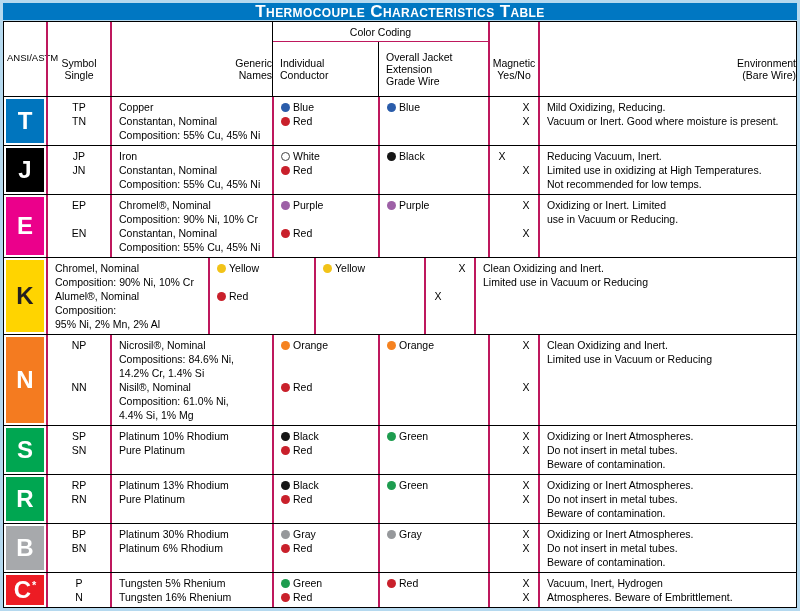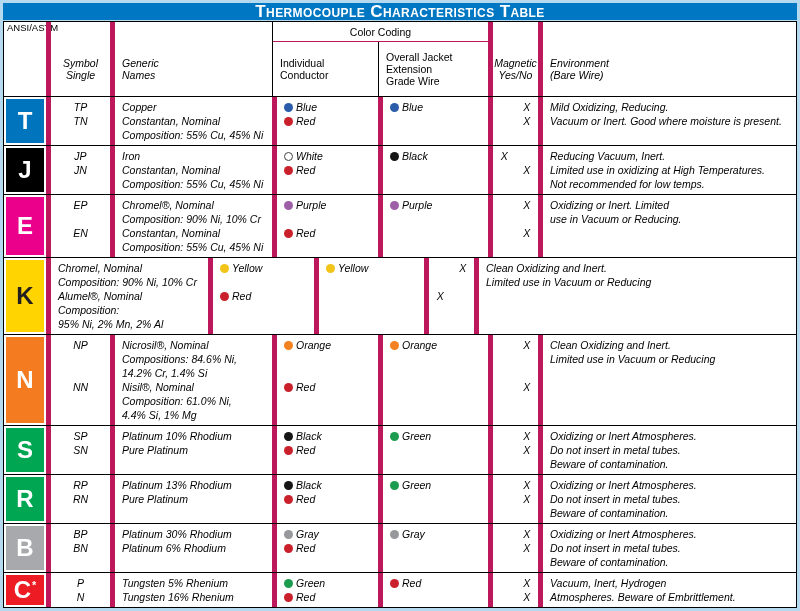--- a/index.html
+++ b/index.html
@@ -19,27 +19,27 @@
   }
   .table{border:1px solid #000;background:#fff;width:794px;box-sizing:border-box;}
   
   .c-type{width:42px;flex:0 0 42px;}
   .c-sym{width:64px;flex:0 0 64px;}
   .c-name{width:162px;flex:0 0 162px;}
   .c-cond{width:106px;flex:0 0 106px;}
   .c-jack{width:110px;flex:0 0 110px;}
   .c-mag{width:50px;flex:0 0 50px;}
   .c-env{width:258px;flex:1 1 auto;}
-  .bl{border-left:5px solid #be185d;font-style:italic;}
+  .bl{border-left:2px solid #be185d;}
   
   .hdr{display:flex;height:74px;box-sizing:border-box;}
   .hc{box-sizing:border-box;font-size:10.5px;display:flex;flex-direction:column;justify-content:center;padding-top:20px;overflow:hidden;}
   .hc.center{text-align:center;}
-  .hc.left{padding-left:7px;}
-  .hc-ansi{box-sizing:border-box;font-size:9.5px;display:flex;align-items:flex-start;padding:0 0 3px 3px;}
+  .hc.left{padding-left:7px;align-items:flex-end;}
+  .hc-ansi{box-sizing:border-box;font-size:9.5px;display:flex;align-items:center;padding:0 0 3px 3px;}
   .hgroup{box-sizing:border-box;display:flex;flex-direction:column;width:216px;flex:0 0 216px;border-left:1px solid #000;}
   .strip{height:19px;border-bottom:1px solid #be185d;display:flex;align-items:center;justify-content:center;font-size:10.5px;}
   .hgrow{flex:1;display:flex;}
   .hc2{box-sizing:border-box;display:flex;flex-direction:column;justify-content:center;padding-left:7px;font-size:10.5px;overflow:hidden;}
   .hc2.j{border-left:1px solid #000;}
   .hc2.cw{flex:0 0 105px;width:105px;}
   .hc2.jw{flex:1 1 auto;}
   
   .row{display:flex;border-top:1px solid #000;}
   .cell{box-sizing:border-box;padding:3px 0;overflow:hidden;}

